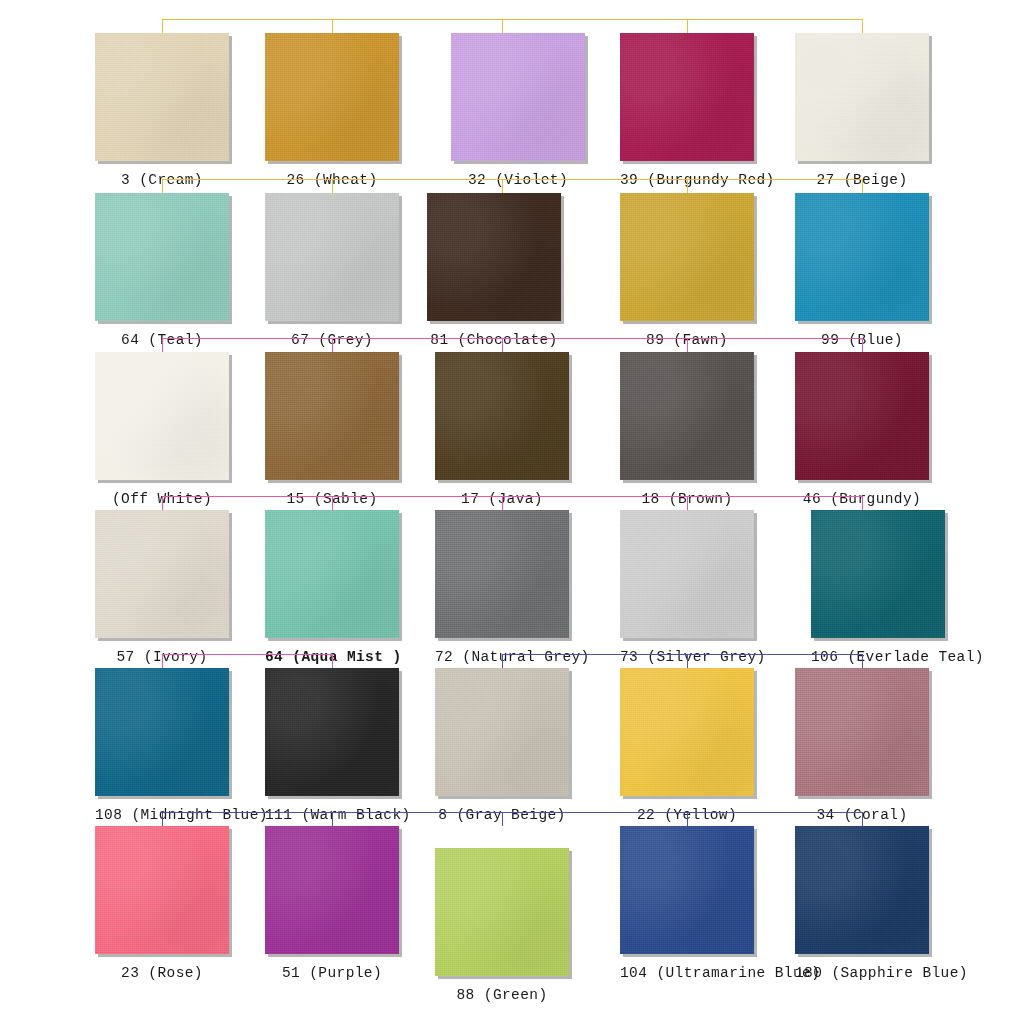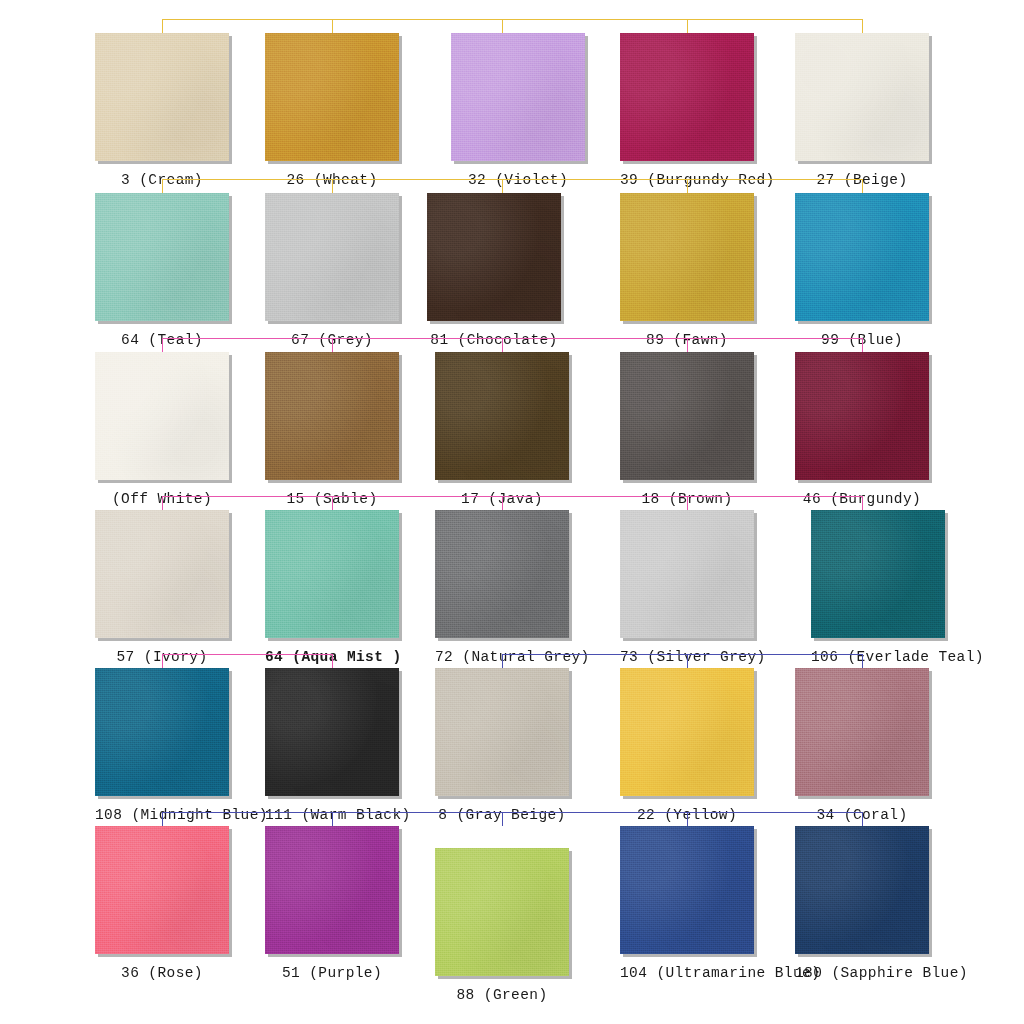--- a/index.html
+++ b/index.html
@@ -256,21 +256,21 @@
       <div class="bracket" style="left: 162px; width: 700px; color: rgb(74, 79, 176);">
         <div class="bracket-bar"></div>
         <div class="bracket-tick" style="left: 0px;"></div>
         <div class="bracket-tick" style="left: 170px;"></div>
         <div class="bracket-tick" style="left: 340px;"></div>
         <div class="bracket-tick" style="left: 525px;"></div>
         <div class="bracket-tick" style="left: 700px;"></div>
       </div>
       <div class="swatch-cell" style="left: 95px; top: 14px;">
         <div class="swatch-chip" title="Rose" style="background: rgb(244, 104, 127);"></div>
-        <div class="swatch-label">36 (Rose)</div>
+        <div class="swatch-label">23 (Rose)</div>
       </div>
       <div class="swatch-cell" style="left: 265px; top: 14px;">
         <div class="swatch-chip" title="Purple" style="background: rgb(153, 50, 147);"></div>
         <div class="swatch-label">51 (Purple)</div>
       </div>
       <div class="swatch-cell" style="left: 435px; top: 14px; margin-top: 22px;">
         <div class="swatch-chip" title="Green" style="background: rgb(178, 205, 94);"></div>
         <div class="swatch-label">88 (Green)</div>
       </div>
       <div class="swatch-cell" style="left: 620px; top: 14px;">

